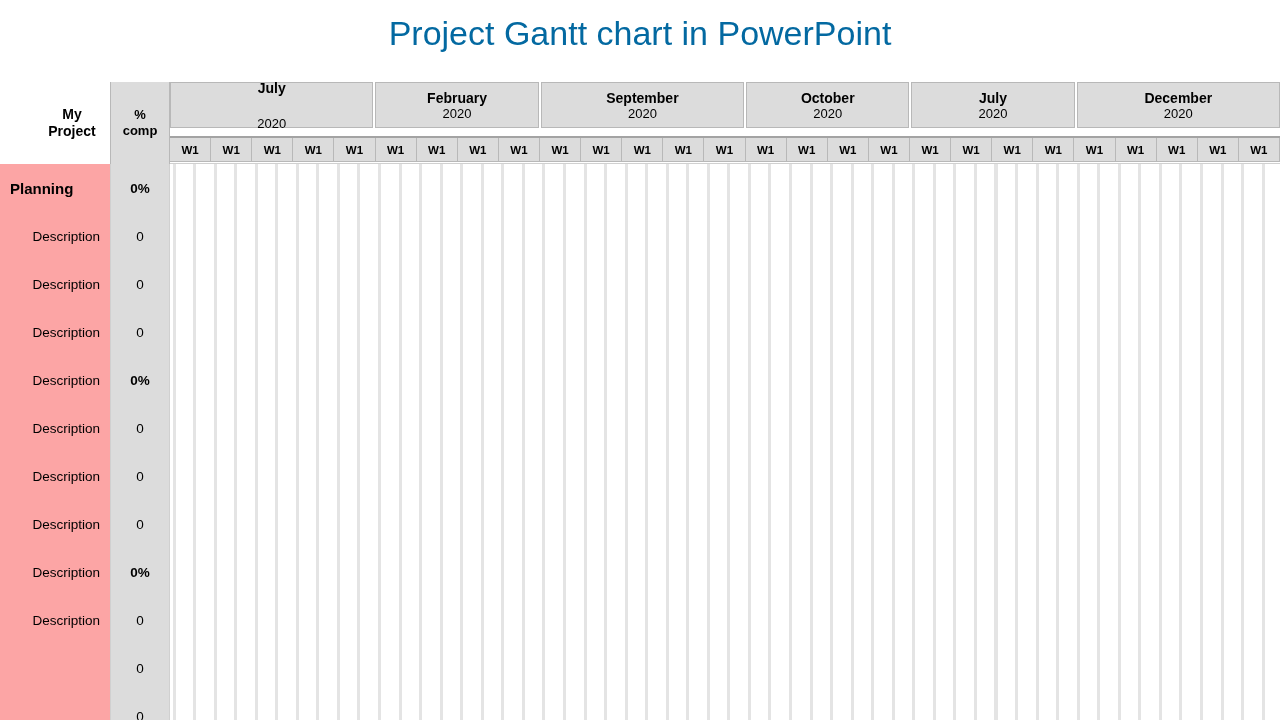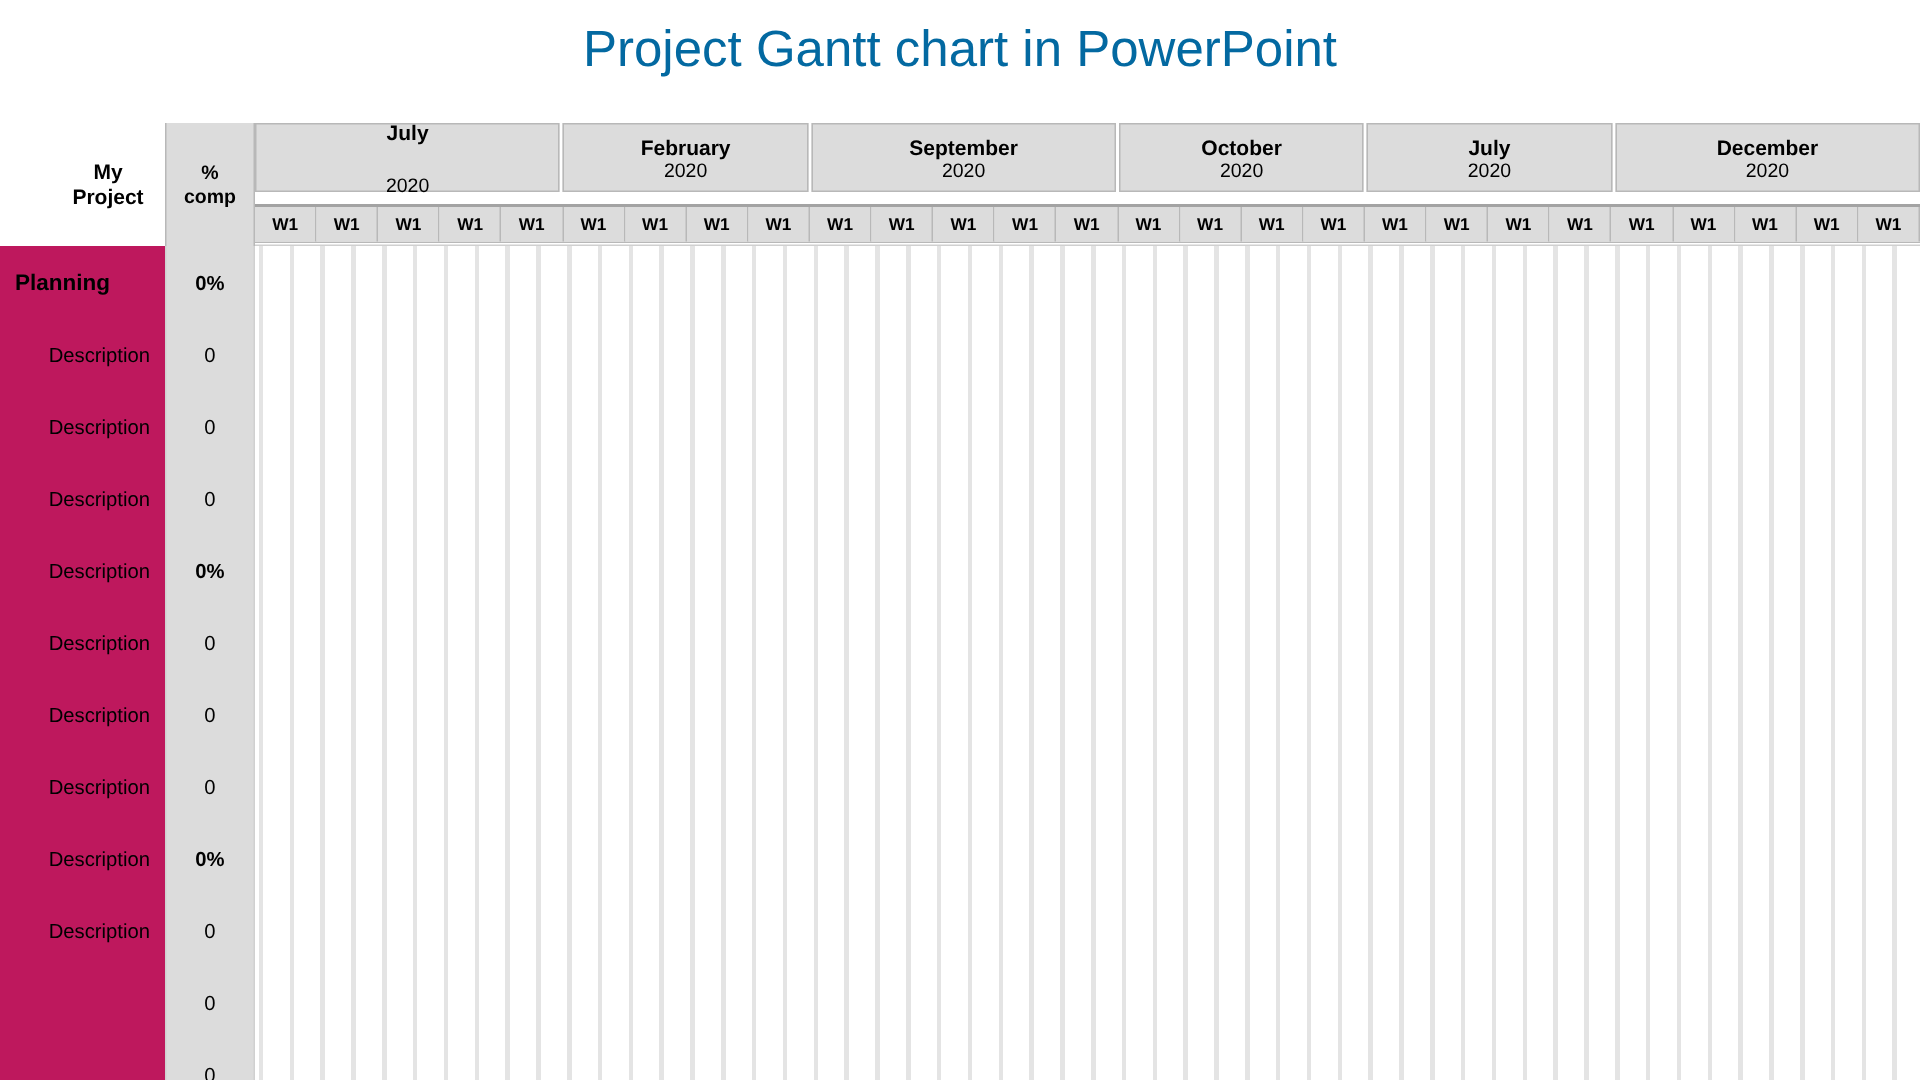--- a/index.html
+++ b/index.html
@@ -86,21 +86,21 @@
     border-right:1px solid #b8b8b8;
     display:flex; align-items:center; justify-content:center;
     font-size:11.5px; font-weight:700;
   }
 
   
   .body-area {
     position:absolute;
     top:82px; left:0; right:0; bottom:0;
   }
-  .body-area .col-task  { top:0; bottom:0; background:#be185d; }
+  .body-area .col-task  { top:0; bottom:0; background:#fca5a5; }
   .body-area .col-comp  { top:0; bottom:0; background:#dcdcdc;
                           border-left:1px solid #d0d0d0; border-right:1px solid #d0d0d0; }
   .body-area .col-time  { top:0; bottom:0; }
 
   .row {
     height:48px; position:relative;
     display:flex; align-items:center;
   }
   .col-task .row { padding:0 10px; }
   .col-task .row.group span { font-size:15px; font-weight:700; }

